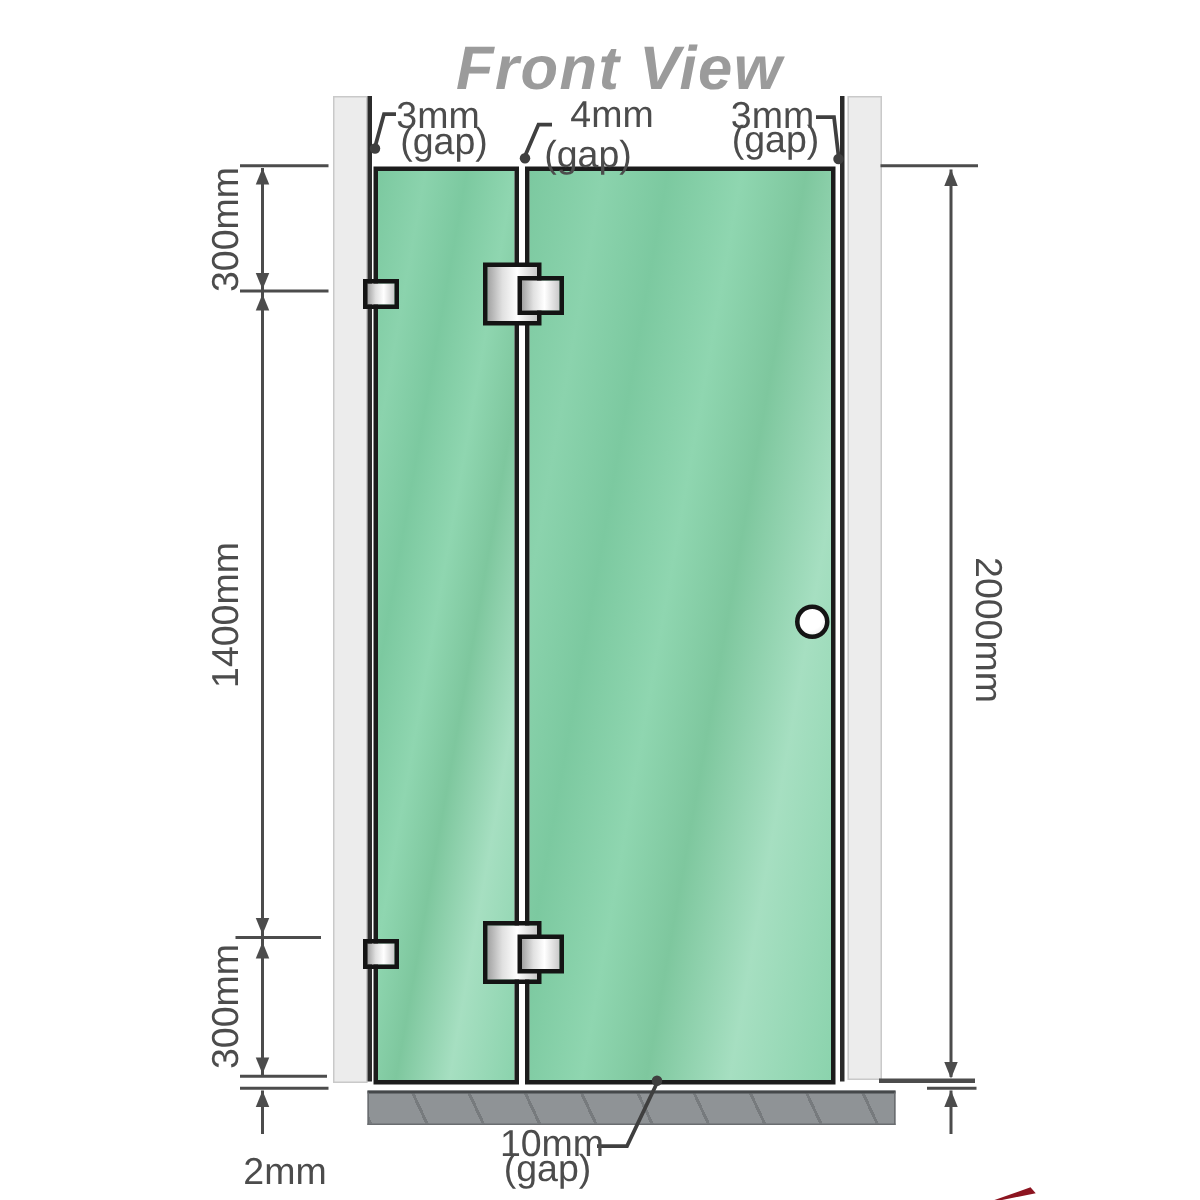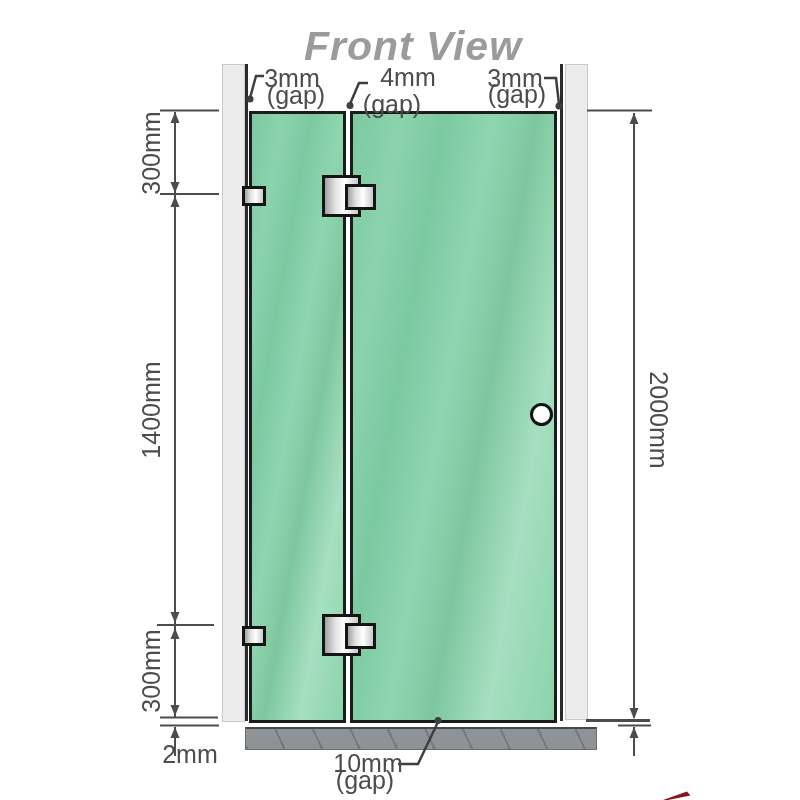--- a/index.html
+++ b/index.html
@@ -51,21 +51,21 @@
   .dim{color:#4c4c4c;font-size:25px;white-space:nowrap;}
   .sub{color:#4c4c4c;font-size:25px;white-space:nowrap;}
   .center{transform:translate(-50%,-50%);}
   .rot-left{transform:translate(-50%,-50%) rotate(-90deg);}
   .rot-right{transform:translate(-50%,-50%) rotate(90deg);}
 
   #lbl-gap1-val{left:292px;top:78px;}  #lbl-gap1-sub{left:296px;top:95px;}
   #lbl-gap2-val{left:408px;top:77px;}  #lbl-gap2-sub{left:392px;top:104px;}
   #lbl-gap3-val{left:515px;top:78px;}  #lbl-gap3-sub{left:517px;top:94px;}
   #lbl-left-top{left:151px;top:153px;} #lbl-left-mid{left:151px;top:410px;}
-  #lbl-left-bot{left:151px;top:671px;} #lbl-2mm{left:190px;top:754px;}
+  #lbl-left-bot{left:151px;top:671px;} #lbl-2mm{left:190px;top:782px;}
   #lbl-right{left:658px;top:420px;}
   #lbl-10mm-val{left:368px;top:763px;} #lbl-10mm-sub{left:365px;top:780px;}
 
   #overlay{left:0;top:0;pointer-events:none;}
 </style>
 </head>
 <body>
 
 <div id="canvas">
 

